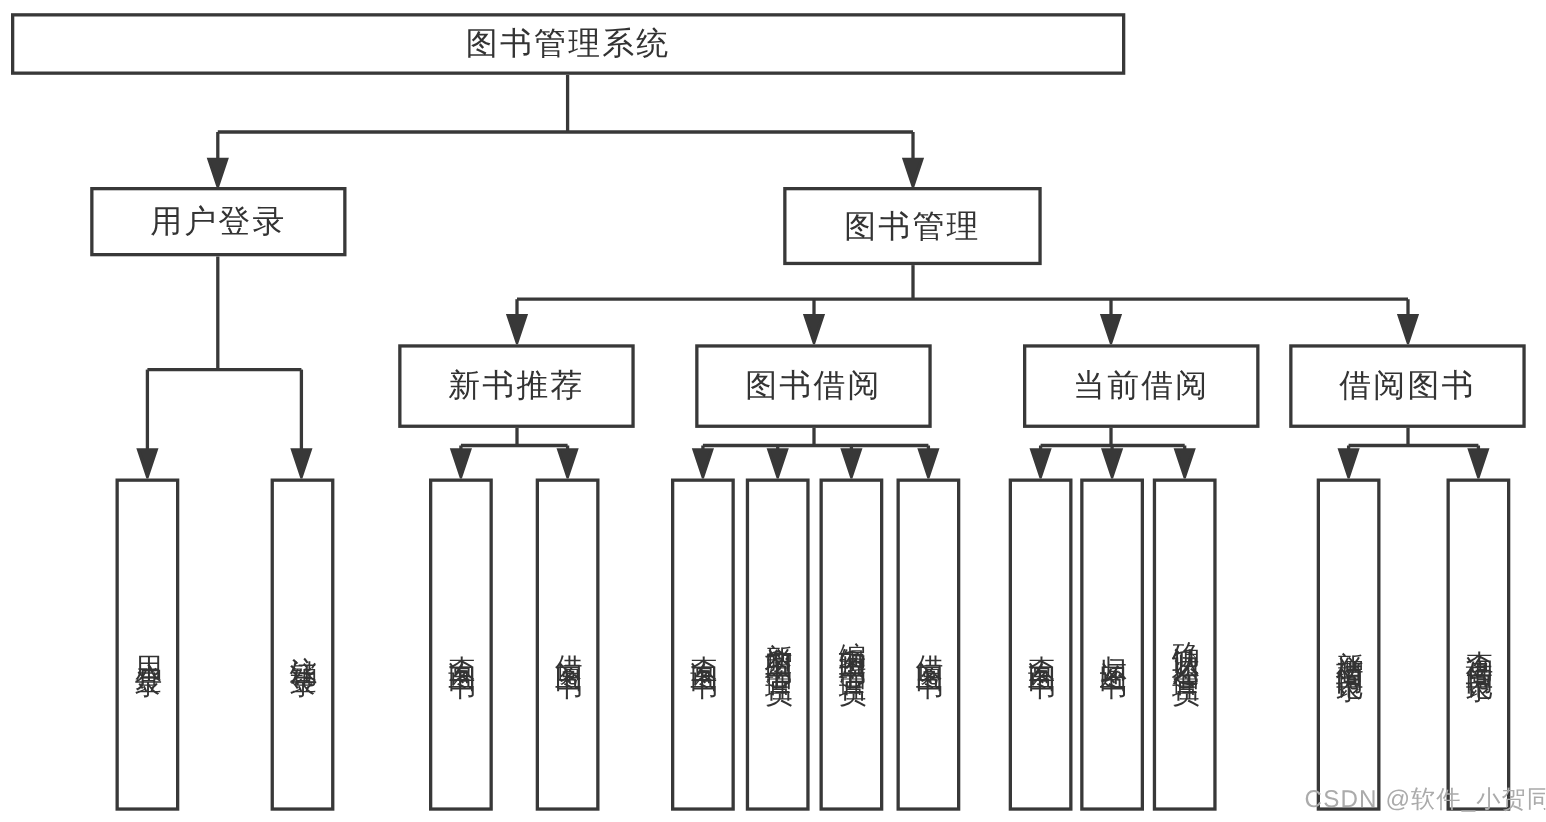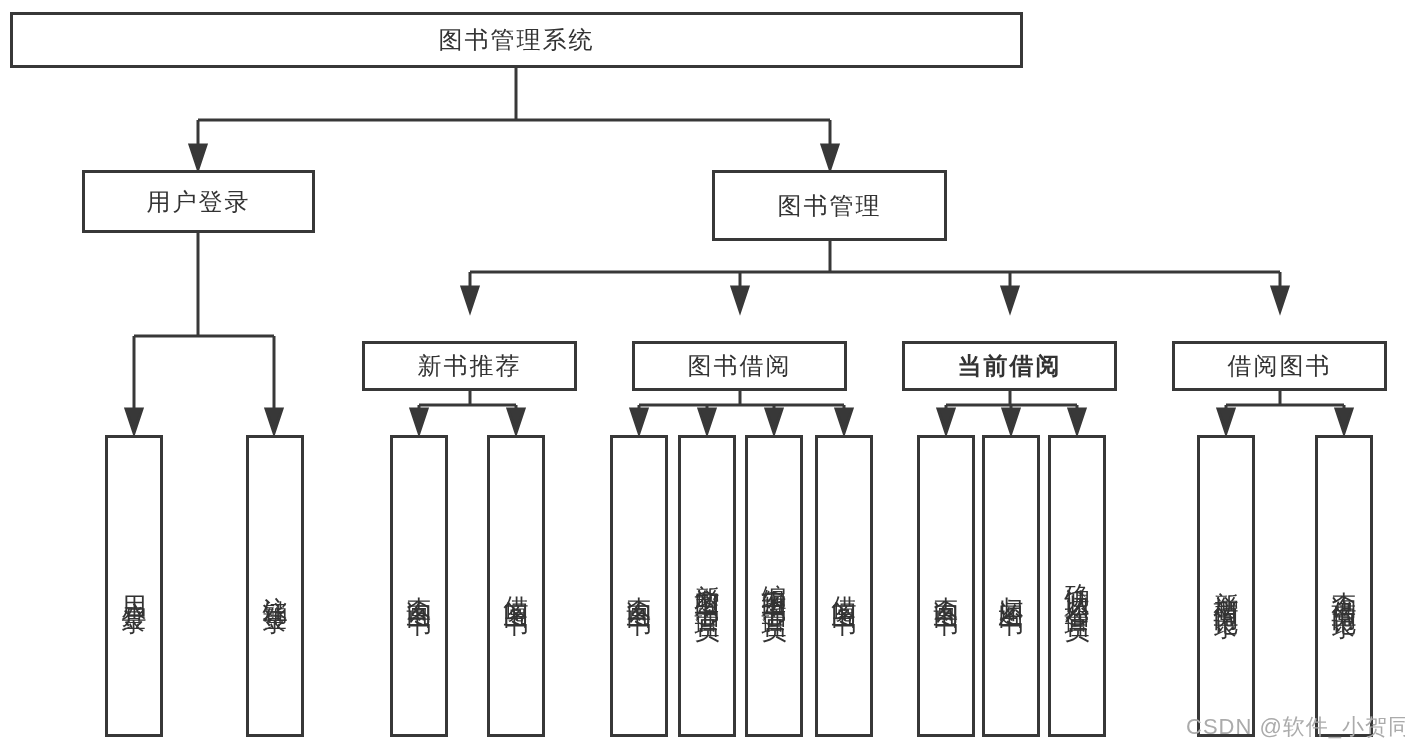--- a/index.html
+++ b/index.html
@@ -22,28 +22,28 @@
     box-sizing: border-box;
     border: 3px solid #383838;
     background: #ffffff;
     display: flex;
     align-items: center;
     justify-content: center;
     color: #333333;
     z-index: 2;
   }
   .hbox {
-    font-size: 24px;
+    font-size: 29px;
     letter-spacing: 2px;
     white-space: nowrap;
   }
   .root-box  { left: 10px;  top: 12px;  width: 1013px; height: 56px; }
   .l2-a      { left: 82px;  top: 170px; width: 233px;  height: 63px; }
   .l2-b      { left: 712px; top: 170px; width: 235px;  height: 71px; }
-  .l3        { top: 313px; width: 215px; height: 50px; margin-top: 28px; }
+  .l3        { top: 313px; width: 215px; height: 76px; }
   .leaf {
     top: 435px;
     width: 58px;
     height: 302px;
     font-size: 25px;
   }
   .leaf .vtext {
     writing-mode: vertical-rl;
     letter-spacing: 5px;
     line-height: 1;
@@ -153,21 +153,21 @@
   <div class="node hbox l2-b">
     <span>图书管理</span>
   </div>
 
   <div class="node hbox l3" style="left:362px;">
     <span>新书推荐</span>
   </div>
   <div class="node hbox l3" style="left:632px;">
     <span>图书借阅</span>
   </div>
-  <div class="node hbox l3" style="left:902px;font-weight:bold;">
+  <div class="node hbox l3" style="left:930px;">
     <span>当前借阅</span>
   </div>
   <div class="node hbox l3" style="left:1172px;">
     <span>借阅图书</span>
   </div>
 
   <div class="node leaf" style="left:105px;">
     <span class="vtext">用户登录</span>
   </div>
   <div class="node leaf" style="left:246px;">

